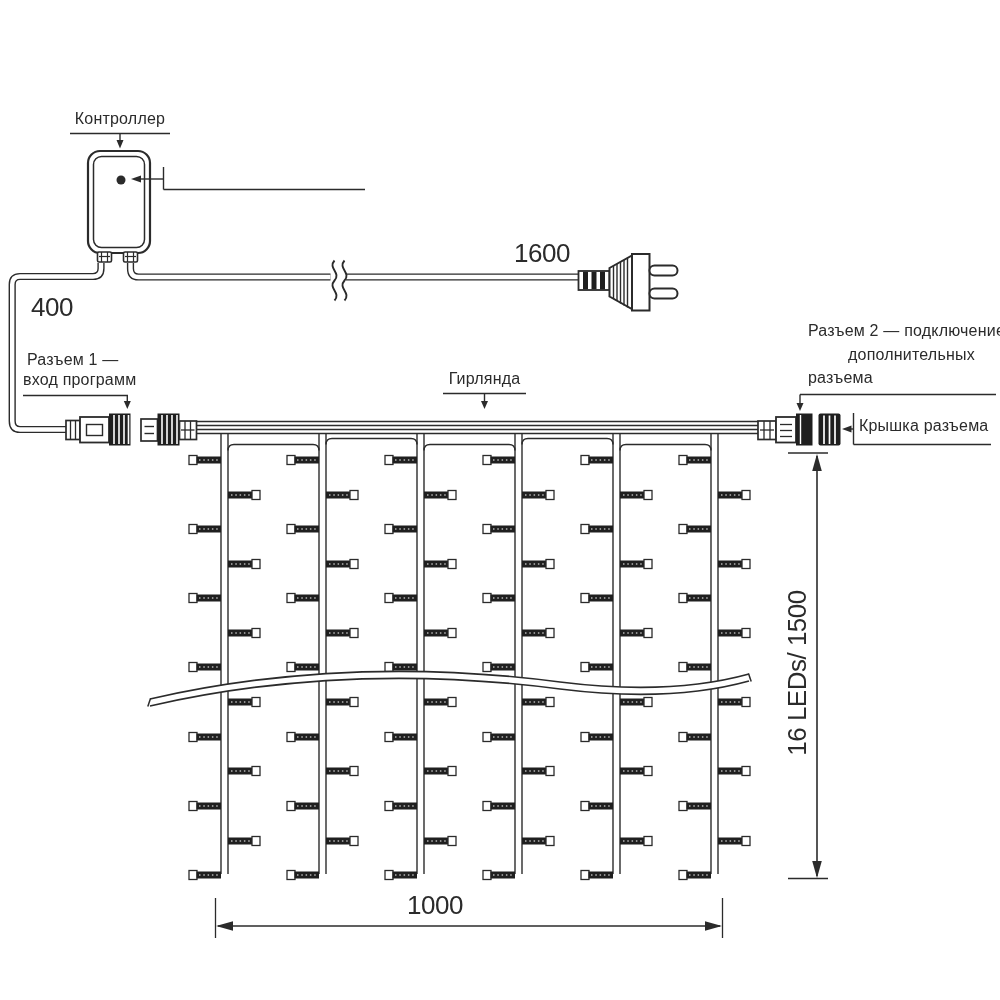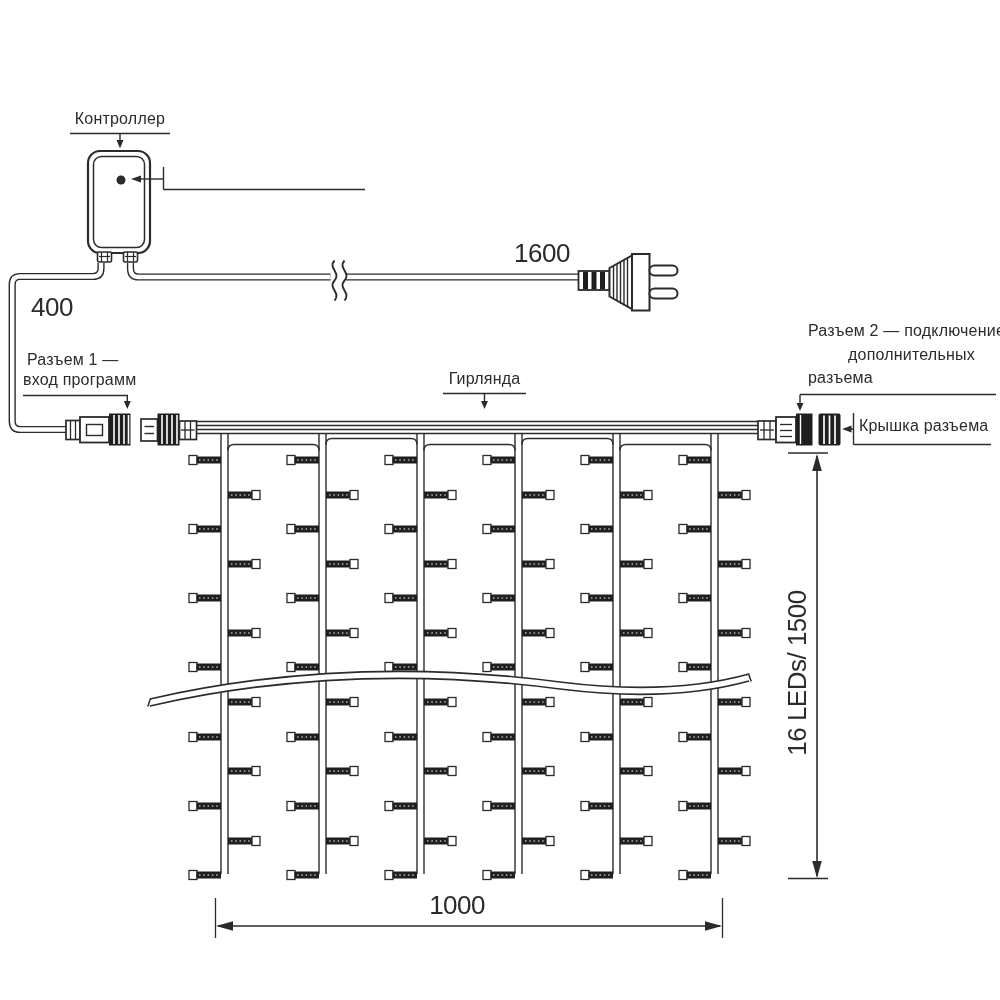--- a/index.html
+++ b/index.html
@@ -445,17 +445,17 @@
   <div class="lbl" style="left:23px; top:371px;">вход программ</div>
 
   <div class="lbl ctr" style="left:444px; top:370px; width:81px;text-align:center;">Гирлянда</div>
 
   <div class="lbl" style="left:808px; top:322px;">Разъем 2 — подключение</div>
   <div class="lbl" style="left:808px; top:346px;margin-left:40px;">дополнительных</div>
   <div class="lbl" style="left:808px; top:369px;">разъема</div>
 
   <div class="lbl" style="left:859px; top:417px;">Крышка разъема</div>
 
-  <div class="lbl num ctr" style="left:385px; top:891px; width:100px;text-align:right;">1000</div>
+  <div class="lbl num ctr" style="left:385px; top:891px; width:100px;">1000</div>
 
   <div class="lbl num rot" style="left:697px; top:659px; width:200px; height:28px;">16 LEDs/ 1500</div>
 
 </div>
 
 </body></html>

